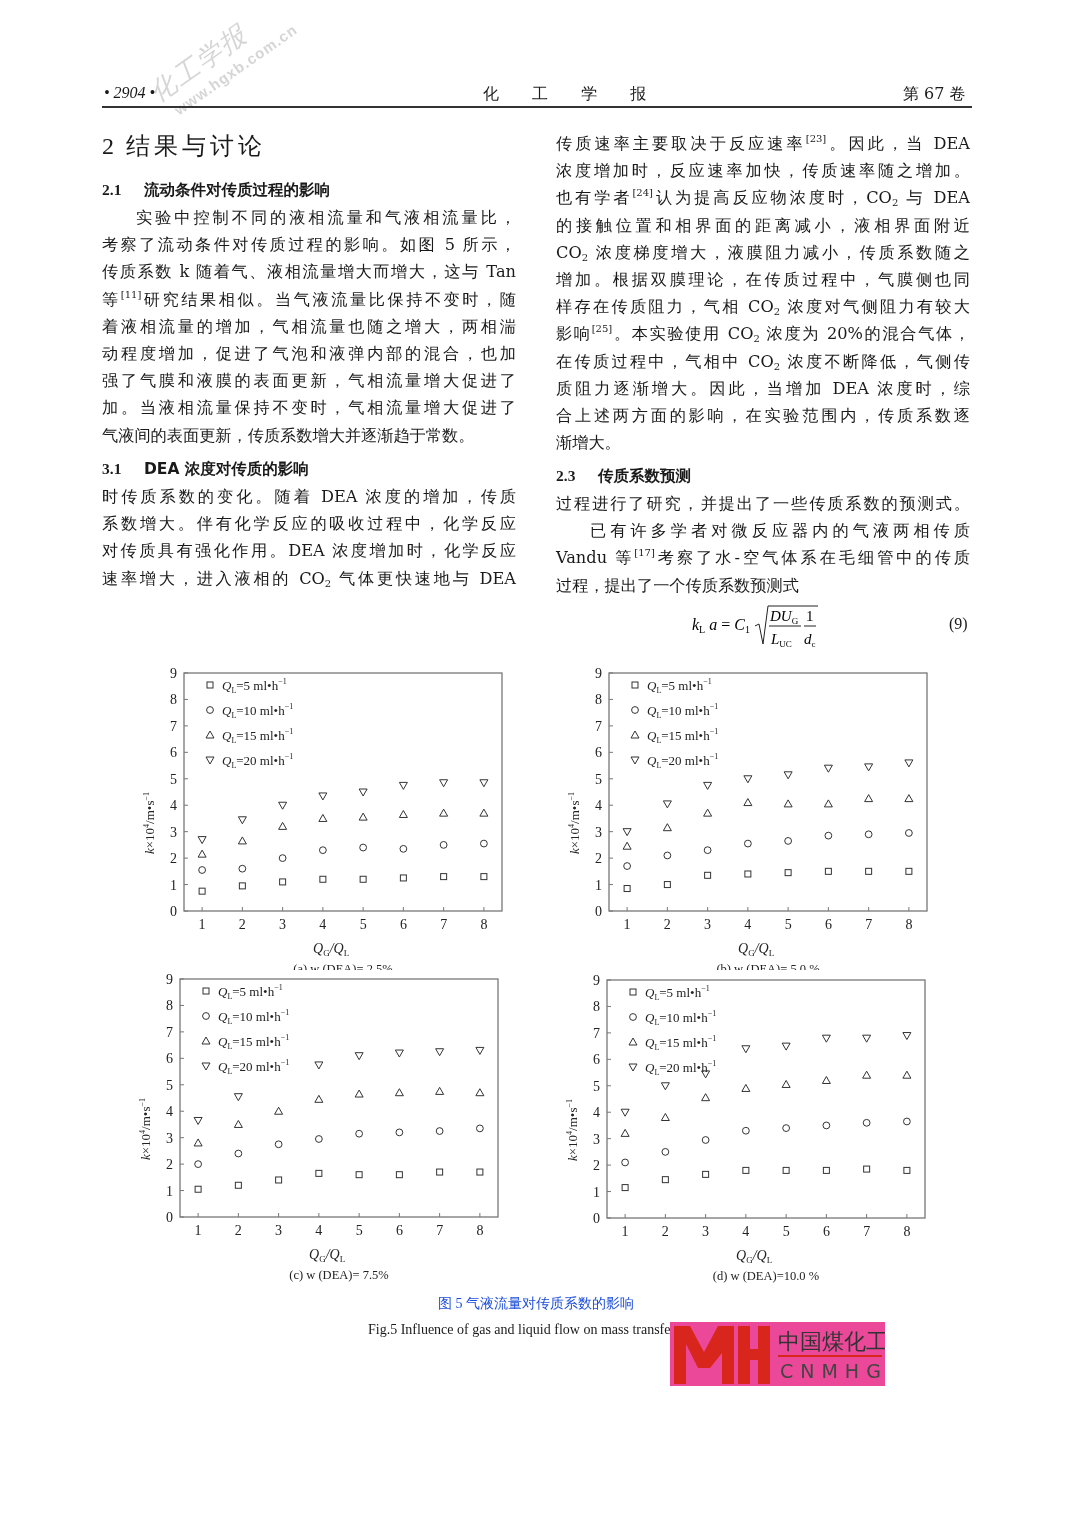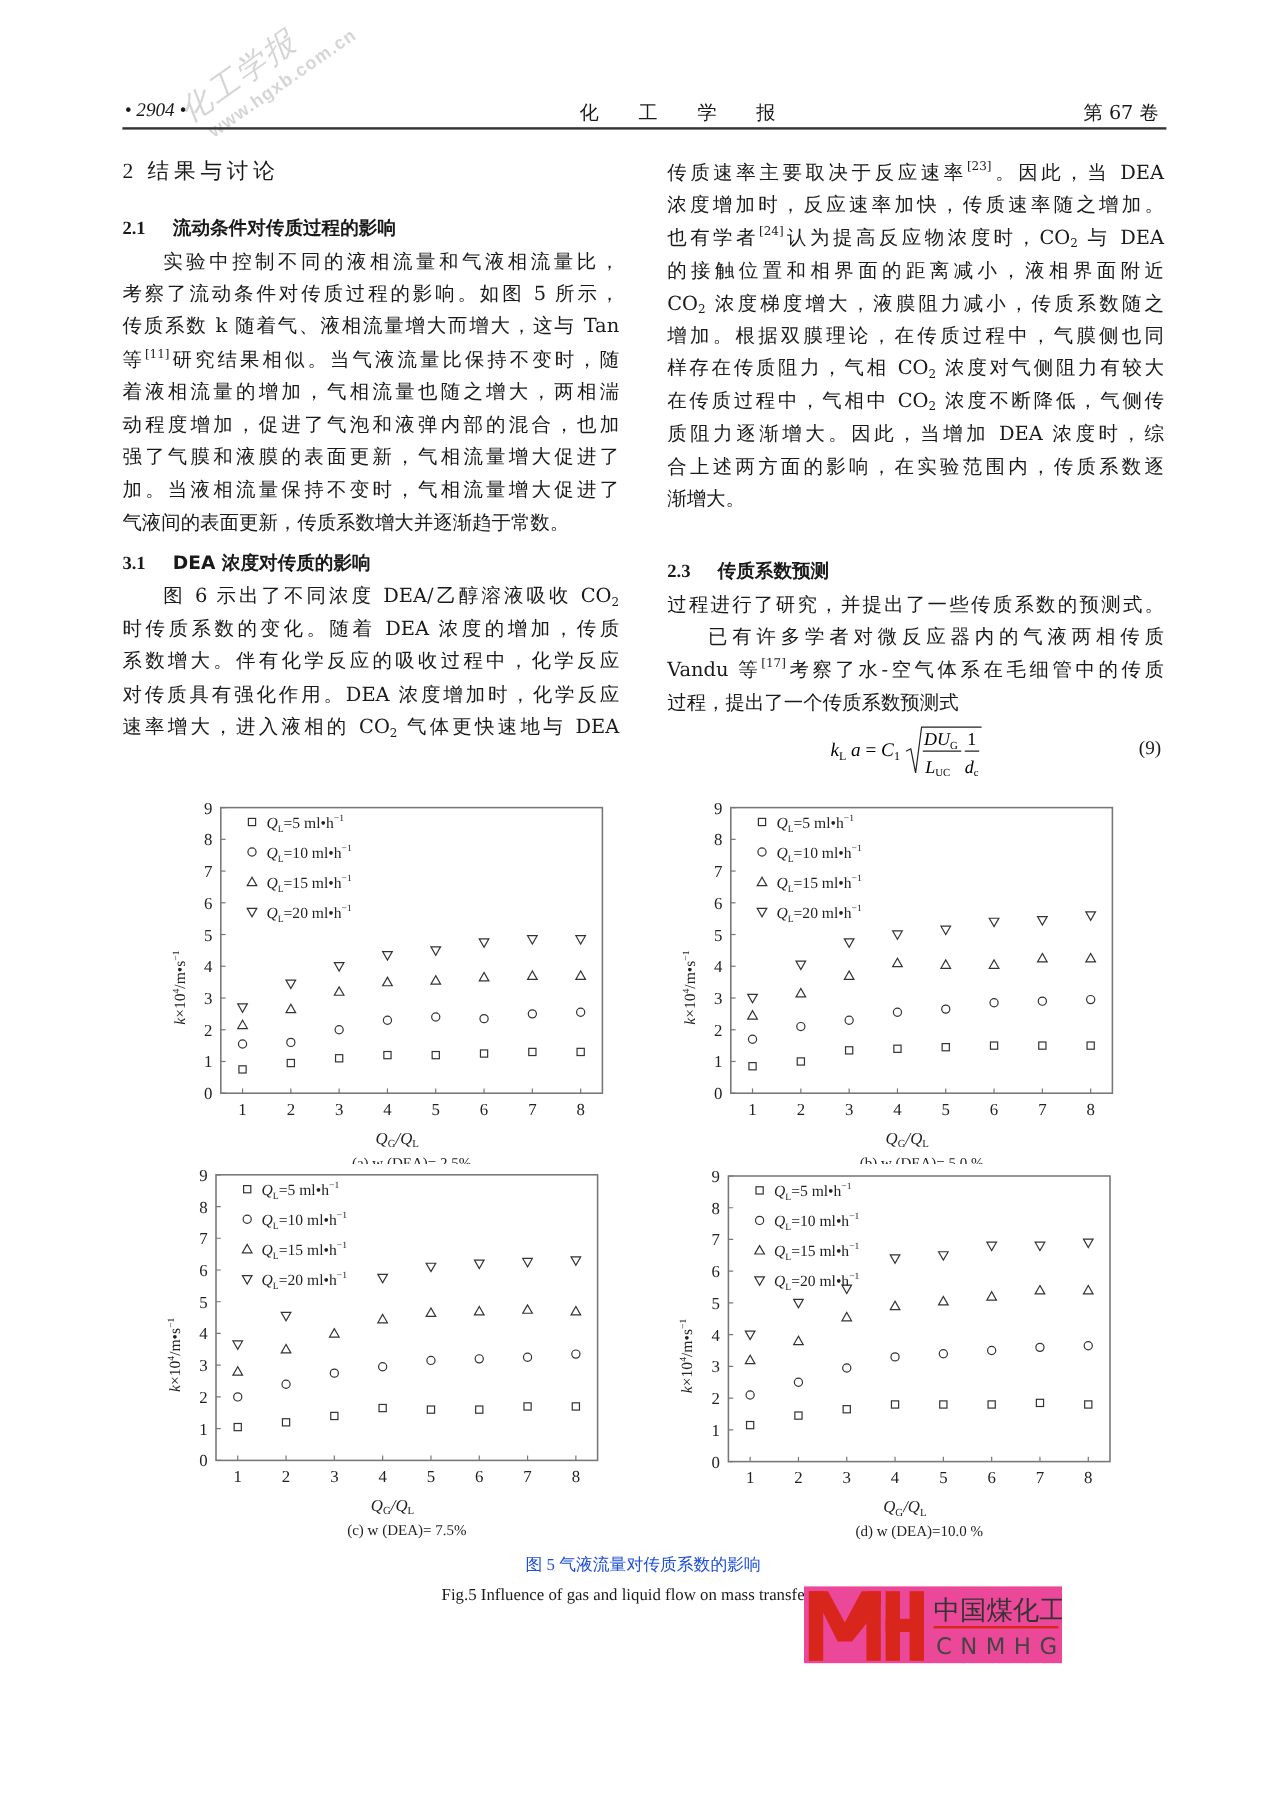--- a/index.html
+++ b/index.html
@@ -7,21 +7,21 @@
          font-family: "DejaVu Serif", "Liberation Serif", serif; color: #1a1a1a; }
   .abs { position: absolute; }
   .watermark { left: 100px; top: 38px; width: 170px; height: 100px; color: #c8c8c8; opacity: 0.75;
                transform: rotate(-35deg); transform-origin: left top; font-family: "Liberation Sans", sans-serif; }
   .wm-cn { position: absolute; left: 10px; top: 60px; font-size: 26px; font-style: italic; letter-spacing: 2px; }
   .wm-url { position: absolute; left: 20px; top: 95px; font-size: 15px; font-weight: bold; letter-spacing: 1px; }
   .header-left { left: 104px; top: 84px; font-family: "Liberation Serif", serif; font-style: italic; font-size: 16px; }
   .header-center { left: 483px; top: 84px; font-size: 16px; letter-spacing: 14px; }
   .header-right { left: 903px; top: 84px; font-size: 16px; }
   .header-rule { left: 102px; top: 106px; width: 870px; height: 2px; background: #333; }
-  .sec-title { left: 102px; top: 130px; font-size: 18px; letter-spacing: 4px; }
+  .sec-title { left: 102px; top: 130px; font-size: 24px; letter-spacing: 4px; }
   .sec-title .num { font-family: "Liberation Serif", serif; margin-right: 12px; letter-spacing: 0; }
   .sub { font-family: "DejaVu Sans", "Liberation Sans", sans-serif; font-weight: bold; font-size: 15.5px; }
   .sub .num { font-family: "Liberation Serif", serif; display: inline-block; width: 42px; }
   .para { font-size: 16.2px; line-height: 27.2px; text-align: justify; }
   .para .line { display: block; white-space: nowrap; text-align-last: justify; }
   .para .line.last { text-align-last: left; }
   .para .indent { padding-left: 34px; }
   sup { font-size: 10px; vertical-align: 7px; line-height: 0; }
   sub { font-size: 10px; vertical-align: -3px; line-height: 0; }
   .formula { left: 692px; top: 600px; font-family: "Liberation Serif", serif; font-size: 16px; }
@@ -62,35 +62,35 @@
   <span class="line">动程度增加，促进了气泡和液弹内部的混合，也加</span>
   <span class="line">强了气膜和液膜的表面更新，气相流量增大促进了</span>
   <span class="line">加。当液相流量保持不变时，气相流量增大促进了</span>
   <span class="line last">气液间的表面更新，传质系数增大并逐渐趋于常数。</span>
 </div>
 
 <div class="abs sub" style="left:102px; top:459px;">
   <span class="num">3.1</span><span>DEA 浓度对传质的影响</span>
 </div>
 <div class="abs para" style="left:102px; top:483px; width:414px;">
-  <span class="line indent">图 6 示出了不同浓度 DEA/乙醇溶液吸收 CO<sub>2</sub></span>
   <span class="line">时传质系数的变化。随着 DEA 浓度的增加，传质</span>
   <span class="line">系数增大。伴有化学反应的吸收过程中，化学反应</span>
   <span class="line">对传质具有强化作用。DEA 浓度增加时，化学反应</span>
   <span class="line">速率增大，进入液相的 CO<sub>2</sub> 气体更快速地与 DEA</span>
 </div>
 
 <div class="abs para" style="left:556px; top:130px; width:414px;">
   <span class="line">传质速率主要取决于反应速率<sup>[23]</sup>。因此，当 DEA</span>
   <span class="line">浓度增加时，反应速率加快，传质速率随之增加。</span>
   <span class="line">也有学者<sup>[24]</sup>认为提高反应物浓度时，CO<sub>2</sub> 与 DEA</span>
   <span class="line">的接触位置和相界面的距离减小，液相界面附近</span>
   <span class="line">CO<sub>2</sub> 浓度梯度增大，液膜阻力减小，传质系数随之</span>
   <span class="line">增加。根据双膜理论，在传质过程中，气膜侧也同</span>
   <span class="line">样存在传质阻力，气相 CO<sub>2</sub> 浓度对气侧阻力有较大</span>
+  <span class="line">影响<sup>[25]</sup>。本实验使用 CO<sub>2</sub> 浓度为 20%的混合气体，</span>
   <span class="line">在传质过程中，气相中 CO<sub>2</sub> 浓度不断降低，气侧传</span>
   <span class="line">质阻力逐渐增大。因此，当增加 DEA 浓度时，综</span>
   <span class="line">合上述两方面的影响，在实验范围内，传质系数逐</span>
   <span class="line last">渐增大。</span>
 </div>
 
 <div class="abs sub" style="left:556px; top:466px;">
   <span class="num">2.3</span><span>传质系数预测</span>
 </div>
 <div class="abs para" style="left:556px; top:490px; width:414px;">

